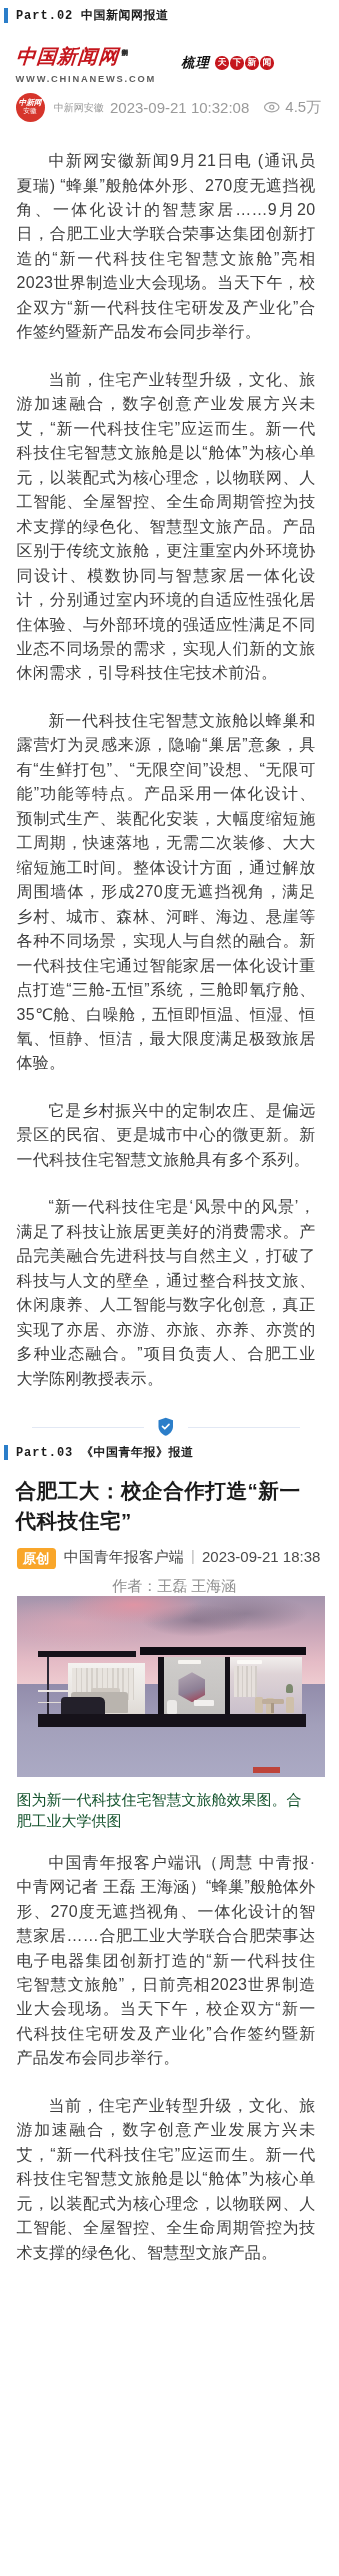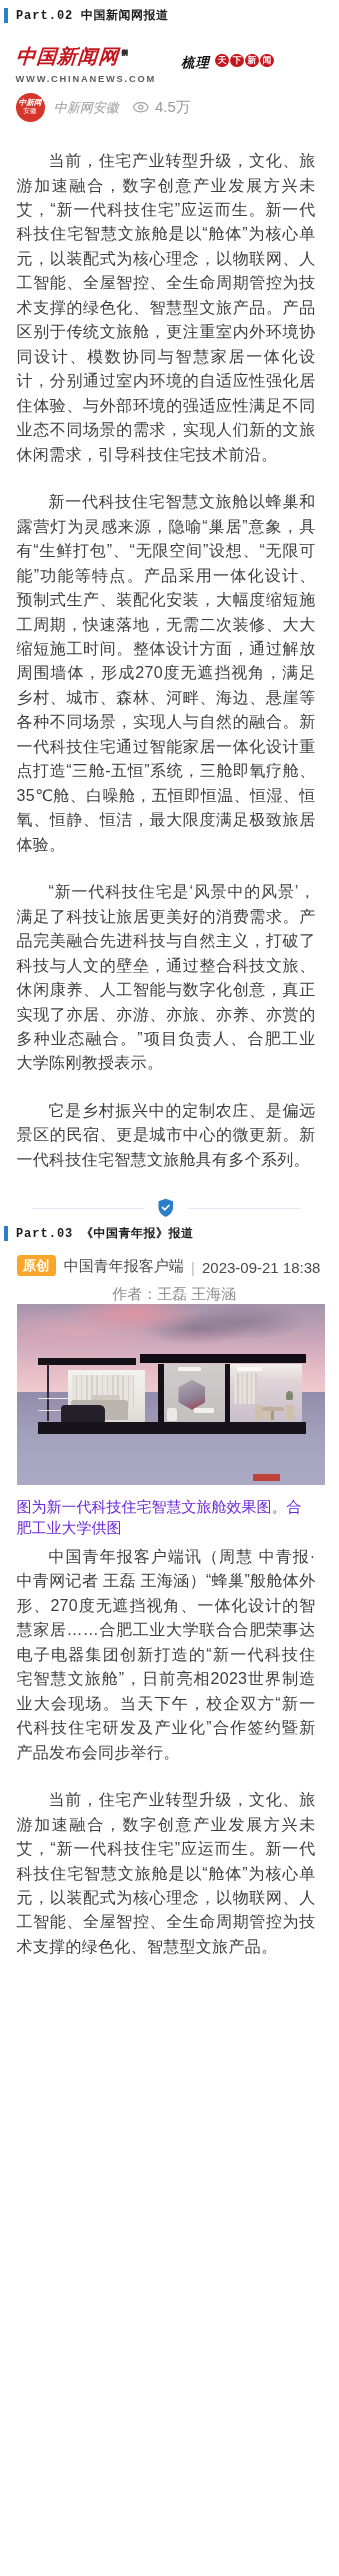--- a/index.html
+++ b/index.html
@@ -12,51 +12,51 @@
   .part-text{font-size:12px;font-weight:bold;color:#1c1c1c;letter-spacing:0.5px;}
   .part-text .pt-num{font-family:"Liberation Mono","DejaVu Sans Mono",monospace;letter-spacing:1px;}
 
   
   .cns-logo{margin:18.5px 0 0 15.5px;display:flex;align-items:flex-start;}
   .cns-left{display:flex;flex-direction:column;}
   .cns-brand-row{display:flex;align-items:flex-start;}
   .cns-brand{font-size:19.6px;font-weight:900;color:#c5161d;letter-spacing:1px;transform:skewX(-4deg);font-style:italic;}
   .cns-vert{writing-mode:vertical-rl;font-size:6.7px;color:#2a2a2a;font-weight:bold;margin-left:3.1px;line-height:1.1;letter-spacing:0.5px;}
   .cns-url{font-size:9.3px;color:#5c5c5c;letter-spacing:1.8px;margin-top:4.1px;font-weight:bold;}
-  .cns-right{display:flex;align-items:flex-start;margin-left:25px;margin-top:11.3px;}
+  .cns-right{display:flex;align-items:center;margin-left:25px;margin-top:11.3px;}
   .cns-shuli{font-size:13.4px;font-weight:900;color:#111;font-style:italic;margin-right:4.1px;letter-spacing:1px;}
   .seal{display:inline-flex;align-items:center;justify-content:center;width:13.4px;height:13.4px;border-radius:50%;background:#c5161d;color:#fff;font-size:8.8px;font-weight:bold;margin-left:1.5px;}
 
   
   .title1{margin:19.6px 15.5px 0 15.5px;font-size:21.6px;line-height:1.45;font-weight:bold;color:#141414;letter-spacing:0.5px;}
   .title2{margin:15.5px 15.5px 0 15.5px;font-size:20.6px;line-height:1.42;font-weight:bold;color:#1b1b1b;letter-spacing:0.5px;}
 
   
   .byline1{display:flex;align-items:center;margin:9.3px 0 0 15.5px;}
   .avatar{width:29px;height:29px;border-radius:50%;background:#d6352b;color:#fff;display:flex;flex-direction:column;align-items:center;justify-content:center;flex:0 0 auto;}
   .avatar .av1{font-size:7.7px;font-weight:bold;font-style:italic;line-height:1;}
   .avatar .av2{font-size:6.7px;line-height:1.3;}
-  .byline1 .src{font-size:13px;color:#9a9a9a;margin-left:9.3px;font-style:italic;}
+  .byline1 .src{font-size:10px;color:#9a9a9a;margin-left:9.3px;}
   .byline1 .dt{font-size:15px;color:#9a9a9a;margin-left:6.2px;}
   .eye{margin-left:13.4px;display:inline-flex;align-items:center;}
   .views{font-size:15px;color:#9a9a9a;margin-left:5.2px;}
 
   
   .body{margin:27px 16.5px 0 16.5px;}
   .body .para{font-size:16px;line-height:1.53;color:#3e3e3e;text-align:justify;text-indent:2em;margin:0 0 23px 0;letter-spacing:0.3px;}
   .body .para:last-child{margin-bottom:0;}
 
   
   .divider{display:flex;align-items:center;justify-content:center;margin:27px 0 0 0;height:18.5px;}
   .div-line{height:1px;background:#e2e8f4;width:112px;}
   .div-line.left{margin-right:13.4px;}
   .div-line.right{margin-left:13.4px;}
 
   
-  .byline2{display:flex;align-items:flex-end;margin:13.4px 0 0 16.5px;}
+  .byline2{display:flex;align-items:flex-start;margin:13.4px 0 0 16.5px;}
   .badge{background:#f9a62a;color:#fff;font-size:13.4px;padding:1.5px 6.2px;border-radius:3.6px;font-weight:bold;flex:0 0 auto;}
   .byline2 .src2{font-size:15px;color:#4a4a4a;margin-left:8.2px;}
   .byline2 .pipe{color:#b8b8b8;margin:0 7.2px;font-size:14.4px;}
   .byline2 .dt2{font-size:15px;color:#4a4a4a;}
   .author{margin:8.2px 0 0 16.5px;font-size:15px;color:#8f8f8f;text-align:center;}
 
   
   .photo{position:relative;width:308px;height:181px;margin:15.5px 0 0 16.5px;overflow:hidden;background:#a9a9c1;}
   .sky{position:absolute;left:0;top:0;width:100%;height:88px;
     background:
@@ -85,21 +85,21 @@
   .mod-dine{position:absolute;left:192px;top:15.5px;width:72px;height:58px;background:linear-gradient(180deg,#f1eeec 0%,#ded3d6 30%,#c9bfcb 100%);}
   .dine-light{position:absolute;left:7.2px;top:3.1px;width:25px;height:4.1px;background:#fbf9f6;border-radius:1px;}
   .dine-curtain{position:absolute;left:4.1px;top:9.3px;width:23px;height:31px;background:repeating-linear-gradient(90deg,#e6e0dc 0 3.1px,#d3cdc8 3.1px 4.6px);}
   .table{position:absolute;left:32px;bottom:11.3px;width:21.6px;height:4.1px;background:#bfae9b;border-radius:1.5px;}
   .table-leg{position:absolute;left:41px;bottom:2.1px;width:3.1px;height:9.3px;background:#a99884;}
   .chair{position:absolute;bottom:2.1px;width:8.2px;height:15.5px;background:#cfc0aa;border-radius:1.5px;}
   .plant{position:absolute;left:56px;top:27px;width:7.2px;height:9.3px;background:#7d8a6f;border-radius:50% 50% 20% 20%;}
   .base{position:absolute;left:0;top:73px;width:268px;height:12.4px;background:#16121a;}
   .red-mark{position:absolute;right:45px;bottom:4.1px;width:27px;height:6.2px;background:#c0392b;opacity:.9;}
 
-  .caption{margin:11.3px 16.5px 0 16.5px;font-size:15px;color:#6d28d9;line-height:1.4;}
+  .caption{margin:11.3px 16.5px 0 16.5px;font-size:15px;color:#14532d;line-height:1.4;}
 </style>
 </head>
 <body>
 
 <div class="page">
 
   <div class="part-header">
     <span class="part-bar"></span>
     <span class="part-text"><span class="pt-num">Part.02</span>&nbsp;&nbsp;<span>中国新闻网报道</span></span>
   </div>
@@ -121,52 +121,55 @@
     </div>
   </div>
 
 
   <div class="byline1">
     <div class="avatar">
       <span class="av1">中新网</span>
       <span class="av2">安徽</span>
     </div>
     <span class="src">中新网安徽</span>
+    <span class="dt">2023-09-21 10:32:08</span>
     <span class="eye">
       <svg width="17.5" height="12.4" viewBox="0 0 34 24">
           <ellipse cx="17" cy="12" rx="14" ry="9" fill="none" stroke="#a2a2a2" stroke-width="2.4"></ellipse>
           <circle cx="17" cy="12" r="4" fill="none" stroke="#a2a2a2" stroke-width="2.4"></circle>
         </svg>
     </span>
     <span class="views">4.5万</span>
   </div>
 
   <div class="body">
+      <p class="para">中新网安徽新闻9月21日电 (通讯员 夏瑞) “蜂巢”般舱体外形、270度无遮挡视角、一体化设计的智慧家居……9月20日，合肥工业大学联合荣事达集团创新打造的“新一代科技住宅智慧文旅舱”亮相2023世界制造业大会现场。当天下午，校企双方“新一代科技住宅研发及产业化”合作签约暨新产品发布会同步举行。</p>
       <p class="para">当前，住宅产业转型升级，文化、旅游加速融合，数字创意产业发展方兴未艾，“新一代科技住宅”应运而生。新一代科技住宅智慧文旅舱是以“舱体”为核心单元，以装配式为核心理念，以物联网、人工智能、全屋智控、全生命周期管控为技术支撑的绿色化、智慧型文旅产品。产品区别于传统文旅舱，更注重室内外环境协同设计、模数协同与智慧家居一体化设计，分别通过室内环境的自适应性强化居住体验、与外部环境的强适应性满足不同业态不同场景的需求，实现人们新的文旅休闲需求，引导科技住宅技术前沿。</p>
       <p class="para">新一代科技住宅智慧文旅舱以蜂巢和露营灯为灵感来源，隐喻“巢居”意象，具有“生鲜打包”、“无限空间”设想、“无限可能”功能等特点。产品采用一体化设计、预制式生产、装配化安装，大幅度缩短施工周期，快速落地，无需二次装修、大大缩短施工时间。整体设计方面，通过解放周围墙体，形成270度无遮挡视角，满足乡村、城市、森林、河畔、海边、悬崖等各种不同场景，实现人与自然的融合。新一代科技住宅通过智能家居一体化设计重点打造“三舱-五恒”系统，三舱即氧疗舱、35℃舱、白噪舱，五恒即恒温、恒湿、恒氧、恒静、恒洁，最大限度满足极致旅居体验。</p>
+      <p class="para">它是乡村振兴中的定制农庄、是偏远景区的民宿、更是城市中心的微更新。新一代科技住宅智慧文旅舱具有多个系列。</p>
       <p class="para">“新一代科技住宅是‘风景中的风景’，满足了科技让旅居更美好的消费需求。产品完美融合先进科技与自然主义，打破了科技与人文的壁垒，通过整合科技文旅、休闲康养、人工智能与数字化创意，真正实现了亦居、亦游、亦旅、亦养、亦赏的多种业态融合。”项目负责人、合肥工业大学陈刚教授表示。</p>
-      <p class="para">它是乡村振兴中的定制农庄、是偏远景区的民宿、更是城市中心的微更新。新一代科技住宅智慧文旅舱具有多个系列。</p>
     </div>
 
   <div class="divider">
     <span class="div-line left"></span>
     <span>
       <svg width="17.5" height="19.6" viewBox="0 0 24 27">
           <path d="M12 1l10 3.6v8c0 6.3-4.3 10.9-10 13.4C6.3 23.5 2 18.9 2 12.6v-8z" fill="#2b7ec9"></path>
           <path d="M7.5 13l3.2 3.2 5.8-6" fill="none" stroke="#fff" stroke-width="2.3" stroke-linecap="round" stroke-linejoin="round"></path>
         </svg>
     </span>
     <span class="div-line right"></span>
   </div>
 
   <div class="part-header" style="">
     <span class="part-bar"></span>
     <span class="part-text"><span class="pt-num">Part.03</span>&nbsp;&nbsp;<span>《中国青年报》报道</span></span>
   </div>
 
+  <h1 class="title2">合肥工大：校企合作打造“新一代科技住宅”</h1>
 
   <div class="byline2">
     <span class="badge">原创</span>
     <span class="src2">中国青年报客户端</span>
     <span class="pipe">|</span>
     <span class="dt2">2023-09-21 18:38</span>
   </div>
   <div class="author">作者：王磊 王海涵</div>
 
   <figure class="photo" style="margin-block:0;">
@@ -199,19 +202,19 @@
         <div class="table"></div>
         <div class="table-leg"></div>
         <div class="chair" style="left:56px;"></div>
       </div>
       <div class="base"></div>
     </div>
     <div class="red-mark"></div>
   </figure>
   <div class="caption">图为新一代科技住宅智慧文旅舱效果图。合肥工业大学供图</div>
 
-  <div class="body" style="margin-top:7px;">
+  <div class="body" style="margin-top:20px;">
       <p class="para">中国青年报客户端讯（周慧 中青报·中青网记者 王磊 王海涵）“蜂巢”般舱体外形、270度无遮挡视角、一体化设计的智慧家居……合肥工业大学联合合肥荣事达电子电器集团创新打造的“新一代科技住宅智慧文旅舱”，日前亮相2023世界制造业大会现场。当天下午，校企双方“新一代科技住宅研发及产业化”合作签约暨新产品发布会同步举行。</p>
       <p class="para">当前，住宅产业转型升级，文化、旅游加速融合，数字创意产业发展方兴未艾，“新一代科技住宅”应运而生。新一代科技住宅智慧文旅舱是以“舱体”为核心单元，以装配式为核心理念，以物联网、人工智能、全屋智控、全生命周期管控为技术支撑的绿色化、智慧型文旅产品。</p>
     </div>
 
 </div>
 
 
 </body></html>

